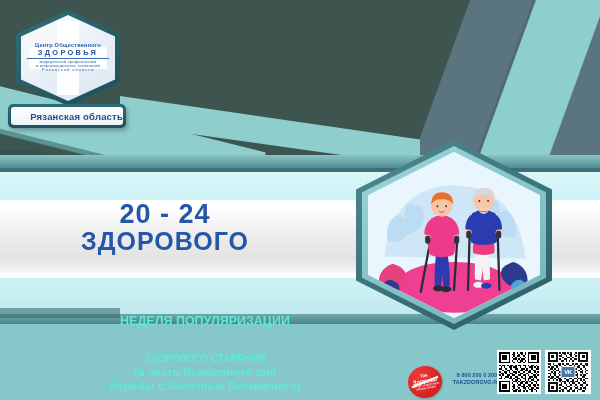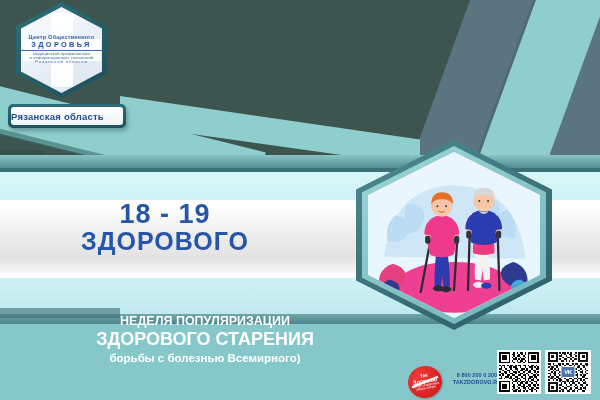--- a/index.html
+++ b/index.html
@@ -70,21 +70,21 @@
   
   .shard-left-dark{
     left:0;top:150px;width:42px;height:12px;background:#34504d;
   }
   .shard-bot-left{
     left:0;top:308px;width:120px;height:10px;background:#3a6d73;opacity:.6;
   }
 
   
   .logo-hex{
-    left:16px;top:2px;width:91px;height:96px;
+    left:16px;top:10px;width:104px;height:96px;
   }
   .hex-outer{
     position:absolute;inset:0;
     background:linear-gradient(145deg,#2f6f77,#1d4f5a);
     clip-path:polygon(50% 0,100% 25%,100% 75%,50% 100%,0 75%,0 25%);
   }
   .hex-inner{
     position:absolute;left:5px;top:5px;right:5px;bottom:5px;
     background:linear-gradient(150deg,#fdfdff,#e7edf6 60%,#dce6f2);
     clip-path:polygon(50% 0,100% 25%,100% 75%,50% 100%,0 75%,0 25%);
@@ -112,41 +112,41 @@
   
   .region-badge{
     left:8px;top:104px;width:118px;height:24px;
     background:linear-gradient(180deg,#2d6b78,#1f4f5c);
     border-radius:5px;padding:3px;box-sizing:border-box;
     box-shadow:2px 3px 4px rgba(0,0,0,.25);
   }
   .region-inner{
     width:100%;height:100%;border-radius:3px;box-sizing:border-box;
     background:linear-gradient(180deg,#ffffff,#eef3f8);
-    display:flex;align-items:center;justify-content:flex-start;
+    display:flex;align-items:center;justify-content:flex-end;
   }
   .region-inner span{
     font-size:9.5px;font-weight:bold;color:#1f4f8f;letter-spacing:.2px;
   }
 
   
   .date-wrap{
     left:0;top:200px;width:330px;text-align:center;color:#2556a8;
     font-weight:bold;line-height:1.04;
   }
   .date-line1{font-size:27px;letter-spacing:1px;}
   .date-line2{font-size:25px;letter-spacing:1px;}
 
   
   .caption{
     left:20px;top:314px;width:370px;text-align:center;
-    color:#ffffff;font-weight:bold;line-height:1.22;
+    color:#5eead4;font-weight:bold;line-height:1.22;
   }
   .cap1{font-size:12.5px;}
-  .cap2{font-size:18px;}
+  .cap2{font-size:10px;margin-top:24px;}
   .cap3{font-size:11.5px;}
   .cap4{font-size:11.5px;}
 
   
   .illus-hex{left:356px;top:140px;width:196px;height:190px;}
   .illus-frame{
     position:absolute;inset:0;
     background:linear-gradient(150deg,#4e8b92,#2b5c66);
     clip-path:polygon(50% 0,100% 26%,100% 74%,50% 100%,0 74%,0 26%);
     box-shadow:3px 4px 7px rgba(0,0,0,.25);
@@ -240,27 +240,28 @@
     </div>
   </div>
 
   <div class="layer region-badge">
     <div class="region-inner">
       <span>Рязанская область</span>
     </div>
   </div>
 
   <div class="layer date-wrap">
-    <div class="date-line1">18 - 19</div>
+    <div class="date-line1">20 - 24</div>
     <div class="date-line2">ЗДОРОВОГО</div>
   </div>
 
   <div class="layer caption">
     <div class="cap1">НЕДЕЛЯ ПОПУЛЯРИЗАЦИИ</div>
     <div class="cap2">ЗДОРОВОГО СТАРЕНИЯ</div>
+    <div class="cap3">(в честь Всемирного дня</div>
     <div class="cap4">борьбы с болезнью Всемирного)</div>
   </div>
 
   <div class="layer illus-hex">
     <div class="illus-frame"></div>
     <div class="illus-frame2"></div>
     <div class="illus-clip">
       <svg viewBox="0 0 200 190" preserveAspectRatio="xMidYMid slice" aria-hidden="true">
         <rect x="0" y="0" width="200" height="190" fill="#e9f6fd"></rect>
         <path d="M20 120 Q30 40 100 38 Q172 40 182 122 Z" fill="#cfe6f7"></path>

